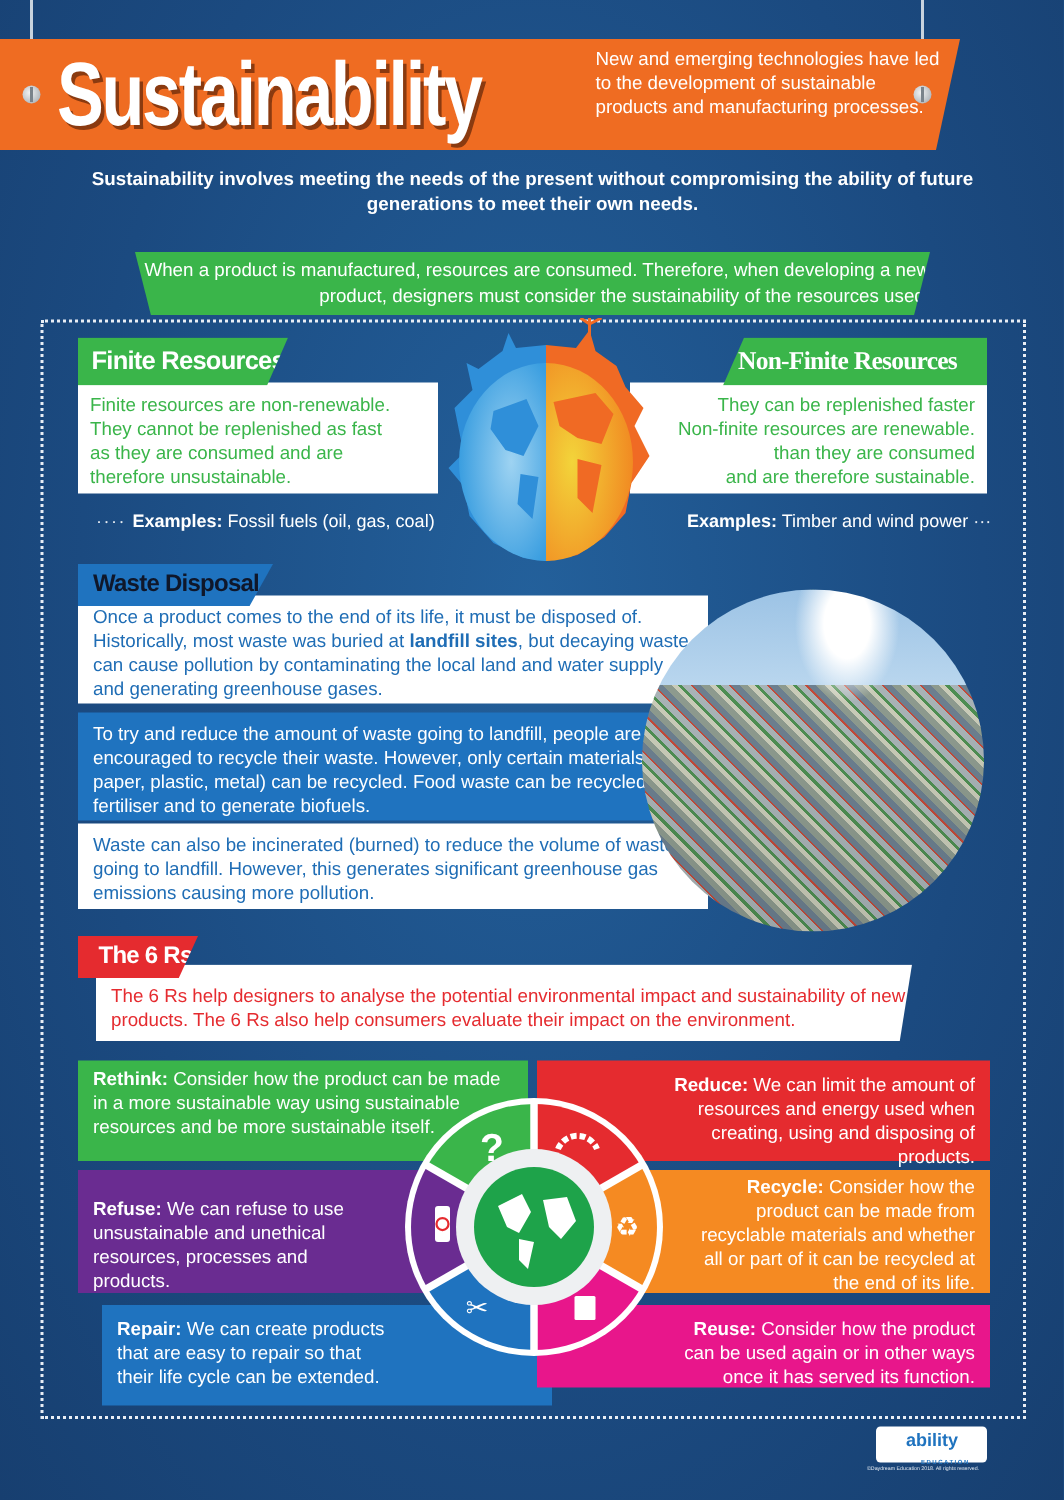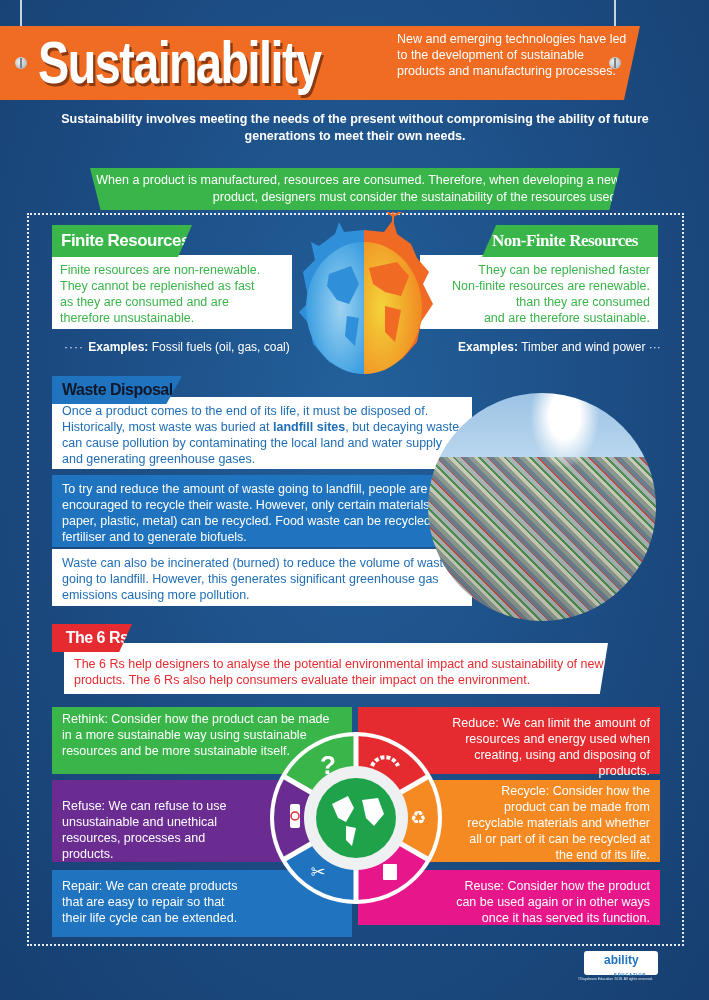--- a/index.html
+++ b/index.html
@@ -63,21 +63,21 @@
   .photo::after { content:""; position:absolute; left:0; top:0; right:0; bottom:0;
     background: linear-gradient(180deg, transparent 30%, rgba(0,0,0,.08) 100%); }
   
   .rs-tab { position: absolute; left: 52px; top: 624px; width: 80px; height: 28px; background: #e52b2f;
     color: #fff; font-weight: 700; font-size: 16px; line-height: 28px; padding-left: 10px;
     clip-path: polygon(0 0, 100% 0, 84% 100%, 0 100%); letter-spacing: -0.5px; text-align: center; }
   .rs-intro { position: absolute; left: 52px; top: 643px; width: 544px; height: 51px; background: #fff;
     color: #e52b2f; font-size: 12.5px; line-height: 16px; padding: 13px 0 0 10px;
     clip-path: polygon(0 0, 100% 0, 98.5% 100%, 0 100%); margin-left: 12px; }
   .card { position: absolute; color: #fff; font-size: 12.5px; line-height: 16px; padding: 12px 10px; }
-  .card b { font-weight: 400; }
+  .card b { font-weight: 700; }
   .card.right { text-align: right; }
   .wheel { position: absolute; left: 268px; top: 730px; width: 176px; height: 176px; }
   .logo { position: absolute; left: 584px; top: 951px; width: 74px; height: 24px; background: #fff;
     border-radius: 3px; color: #1f73bf; font-weight: 700; font-size: 12px; line-height: 18px; padding-left: 20px; }
   .logo small { position: absolute; left: 30px; top: 15px; font-size: 4px; color: #1f73bf; letter-spacing: 1px; }
   .copyright { position: absolute; left: 578px; top: 977px; font-size: 3.5px; color: #dfe7f0; }
 </style>
 </head>
 <body>
 
@@ -157,21 +157,21 @@
 </div>
 <div class="card right" style="left:358px;top:707px;width:302px;height:67px;background:#e52b2f;padding-top:8px;padding-left:90px;">
   <b>Reduce:</b><span> We can limit the amount of resources and energy used when creating, using and disposing of products.</span>
 </div>
 <div class="card" style="left:52px;top:780px;width:300px;height:82px;background:#6a2c91;padding-top:18px;padding-right:100px;">
   <b>Refuse:</b><span> We can refuse to use unsustainable and unethical resources, processes and products.</span>
 </div>
 <div class="card right" style="left:358px;top:780px;width:302px;height:82px;background:#f58a22;padding-top:3px;padding-left:105px;">
   <b>Recycle:</b><span> Consider how the product can be made from recyclable materials and whether all or part of it can be recycled at the end of its life.</span>
 </div>
-<div class="card" style="left:52px;top:870px;width:300px;height:67px;background:#1f73bf;padding-top:8px;padding-right:100px;">
+<div class="card" style="left:68px;top:870px;width:300px;height:67px;background:#1f73bf;padding-top:8px;padding-right:100px;">
   <b>Repair:</b><span> We can create products that are easy to repair so that their life cycle can be extended.</span>
 </div>
 <div class="card right" style="left:358px;top:870px;width:302px;height:55px;background:#e8168b;padding-top:8px;padding-left:90px;">
   <b>Reuse:</b><span>  Consider how the product can be used again or in other ways once it has served its function.</span>
 </div>
 
 <svg class="wheel" viewBox="0 0 176 176">
   <circle cx="88" cy="88" r="86" fill="#fff"></circle>
   <path d="M88 88 L88 6 A82 82 0 0 0 17 47 Z" fill="#3ab54a"></path>
   <path d="M88 88 L88 6 A82 82 0 0 1 159 47 Z" fill="#e52b2f"></path>

